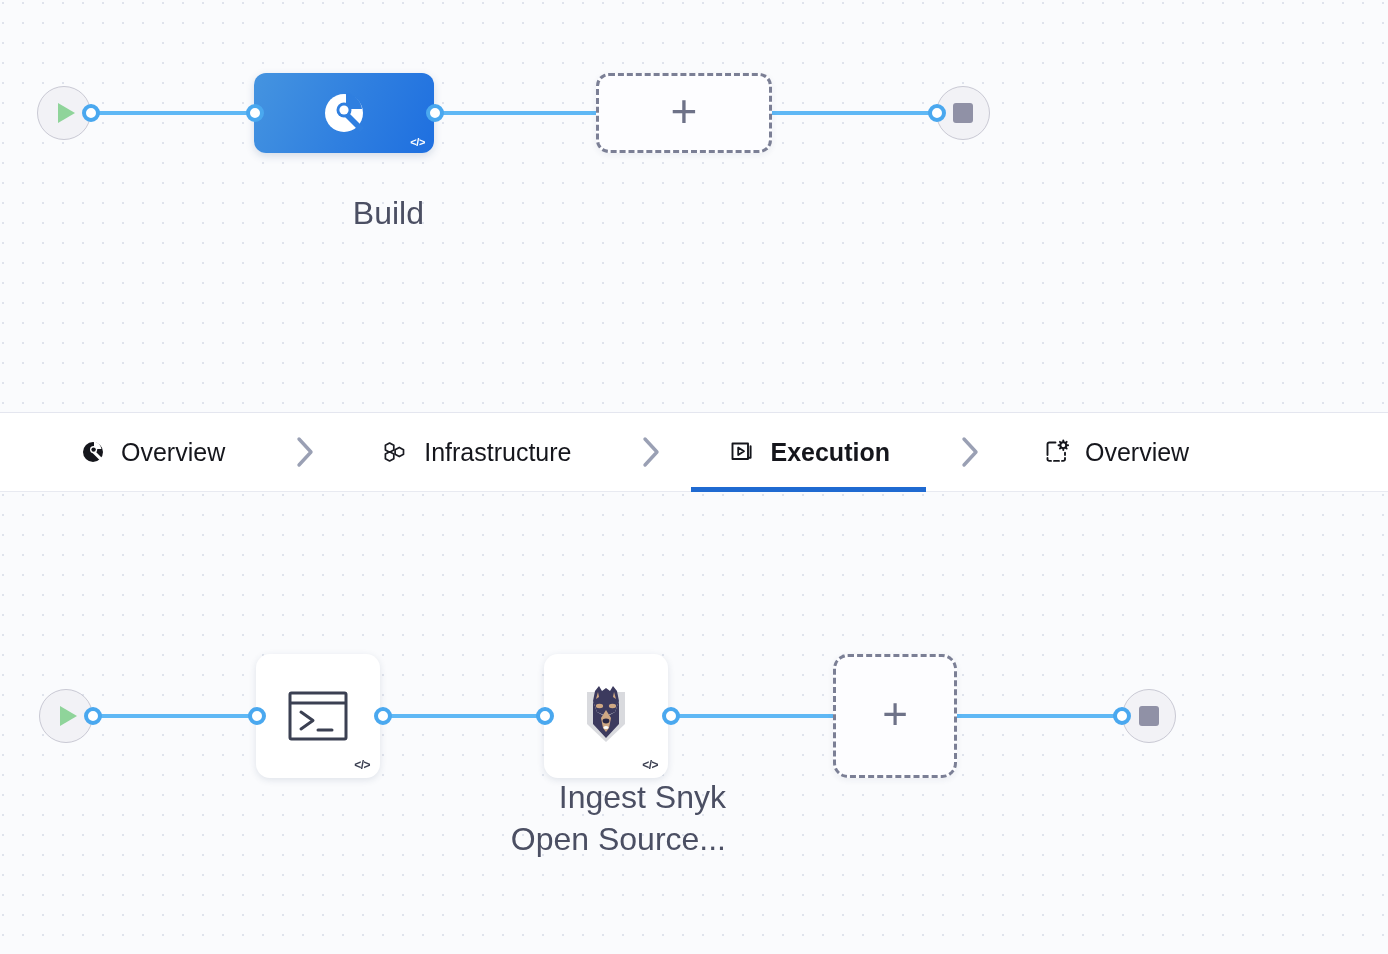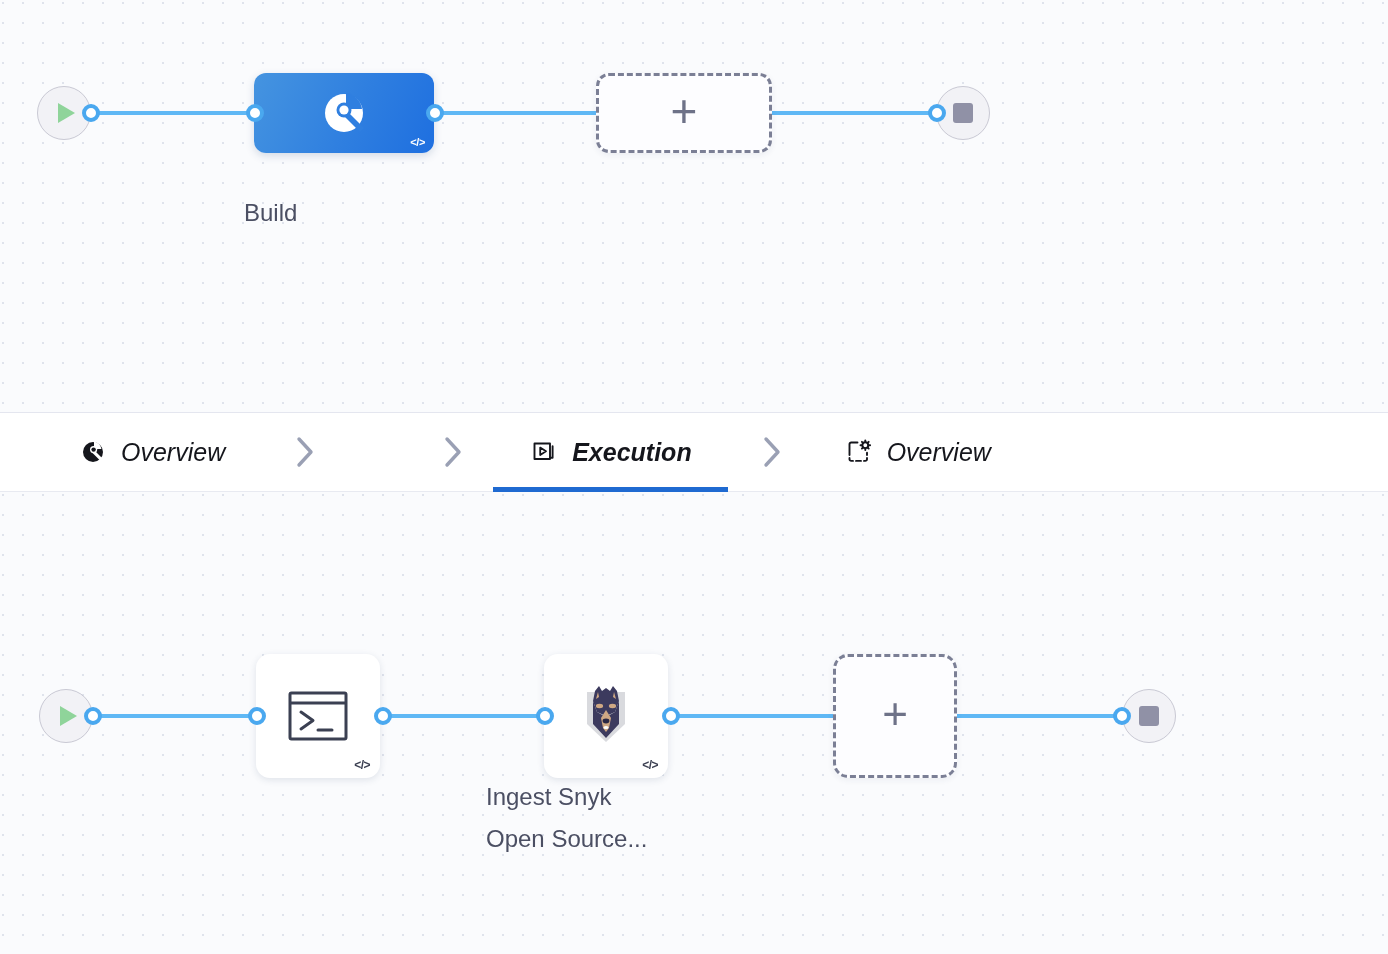--- a/index.html
+++ b/index.html
@@ -136,42 +136,41 @@
     font-size: 46px;
     line-height: 1;
     font-weight: 300;
     margin-top: -4px;
   }
   .add-step-node .plus-glyph { font-size: 44px; }
 
   
   .caption {
     position: absolute;
-    text-align: left;
+    text-align: right;
     color: #4b4f63;
-    font-size: 24px;
+    font-size: 32px;
     line-height: 42px;
     white-space: pre-line;
     font-family: "Liberation Sans", sans-serif;
   }
   .caption-muted { color: #585c71; }
 
   
   .tabbar {
     position: absolute;
     top: 412px;
     left: 0;
     width: 1388px;
     height: 80px;
     background: #ffffff;
     border-top: 1px solid #e4e6ef;
     border-bottom: 1px solid #e8eaf1;
     display: flex;
     align-items: center;
-    font-style: italic;
   }
   .tab {
     display: flex;
     align-items: center;
     gap: 13px;
     height: 80px;
     position: relative;
     padding: 0 4px;
     cursor: pointer;
   }
@@ -272,20 +271,32 @@
     </div>
 
     <div class="gap-a"></div>
     <span class="chev">
       <svg width="22" height="34" viewBox="0 0 22 34">
           <path d="M5 4 L17 17 L5 30" stroke="#9aa0b4" stroke-width="3.4" fill="none" stroke-linecap="round" stroke-linejoin="round"></path>
         </svg>
     </span>
     <div class="gap-b"></div>
 
+    <div class="tab">
+      <span class="tab-icon">
+        <svg width="28" height="28" viewBox="0 0 28 28">
+          <g fill="none" stroke="#1a1b22" stroke-width="1.7" stroke-linejoin="round">
+            <path d="M3.4 7.3 L7.6 5 L11.8 7.3 L11.8 11.9 L7.6 14.2 L3.4 11.9 Z"></path>
+            <path d="M3.4 16.1 L7.6 13.8 L11.8 16.1 L11.8 20.7 L7.6 23 L3.4 20.7 Z"></path>
+            <path d="M13.1 11.7 L17.3 9.4 L21.5 11.7 L21.5 16.3 L17.3 18.6 L13.1 16.3 Z"></path>
+          </g>
+        </svg>
+      </span>
+      <span class="tab-label">Infrastructure</span>
+    </div>
 
     <div class="gap-c"></div>
     <span class="chev">
       <svg width="22" height="34" viewBox="0 0 22 34">
           <path d="M5 4 L17 17 L5 30" stroke="#9aa0b4" stroke-width="3.4" fill="none" stroke-linecap="round" stroke-linejoin="round"></path>
         </svg>
     </span>
     <div class="gap-d"></div>
 
     <div class="tab active">

